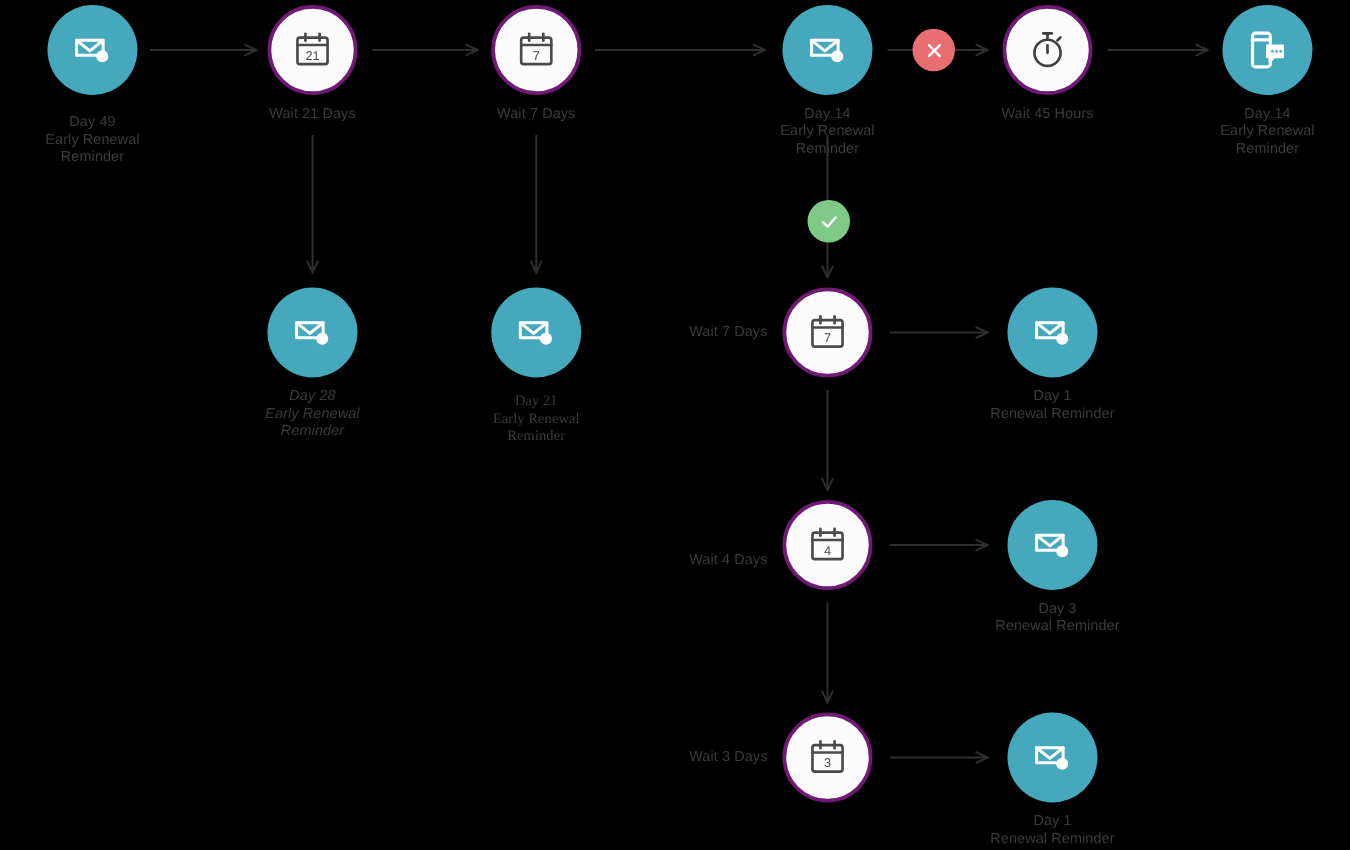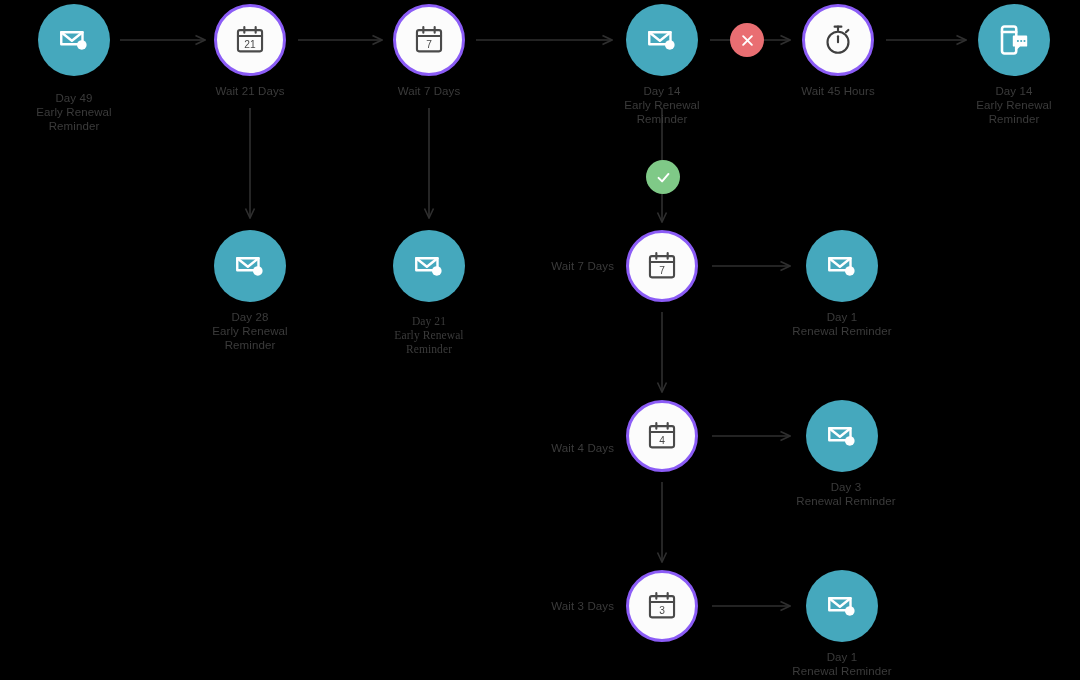--- a/index.html
+++ b/index.html
@@ -10,21 +10,21 @@
   }
   #canvas{position:absolute;inset:0;width:1080px;height:680px;}
 
   .node{position:absolute;width:0;height:0;}
   .bubble{
     position:absolute;border-radius:50%;
     display:flex;align-items:center;justify-content:center;
     box-sizing:border-box;
   }
   .bubble.teal{background:#45A8BD;}
-  .bubble.white{background:#FCFCFC;border:3px solid #8b5cf6;}
+  .bubble.white{background:#FCFCFC;border:3px solid #701a75;}
   .bubble svg{display:block;}
 
   .caption{
     position:absolute;
     text-align:center;
     color:#3b3b3b;
     font-size:11.5px;
     line-height:14px;
     letter-spacing:.1px;
     white-space:pre-line;
@@ -156,21 +156,21 @@
 </div>
 
 <div class="node">
   <div class="bubble teal" style="left:214px;top:230px;width:72px;height:72px;">
     <svg width="34" height="34" viewBox="0 0 24 24" fill="none" stroke="#fff" stroke-width="1.7" stroke-linecap="round" stroke-linejoin="round">
       <path d="M3 6.5h15v8.5H3z"></path>
         <path d="M3 6.5l7.5 6 7.5-6"></path>
       <circle cx="17.5" cy="15.5" r="3.4" fill="#fff" stroke="none"></circle>
     </svg>
   </div>
-  <div class="caption" style="left:180px;top:310px;width:140px;">Day 28
+  <div class="caption" style="left:180px;top:310px;width:140px;font-style:italic;">Day 28
 Early Renewal
 Reminder</div>
 </div>
 
 <div class="node">
   <div class="bubble teal" style="left:393px;top:230px;width:72px;height:72px;">
     <svg width="34" height="34" viewBox="0 0 24 24" fill="none" stroke="#fff" stroke-width="1.7" stroke-linecap="round" stroke-linejoin="round">
       <path d="M3 6.5h15v8.5H3z"></path>
         <path d="M3 6.5l7.5 6 7.5-6"></path>
       <circle cx="17.5" cy="15.5" r="3.4" fill="#fff" stroke="none"></circle>

